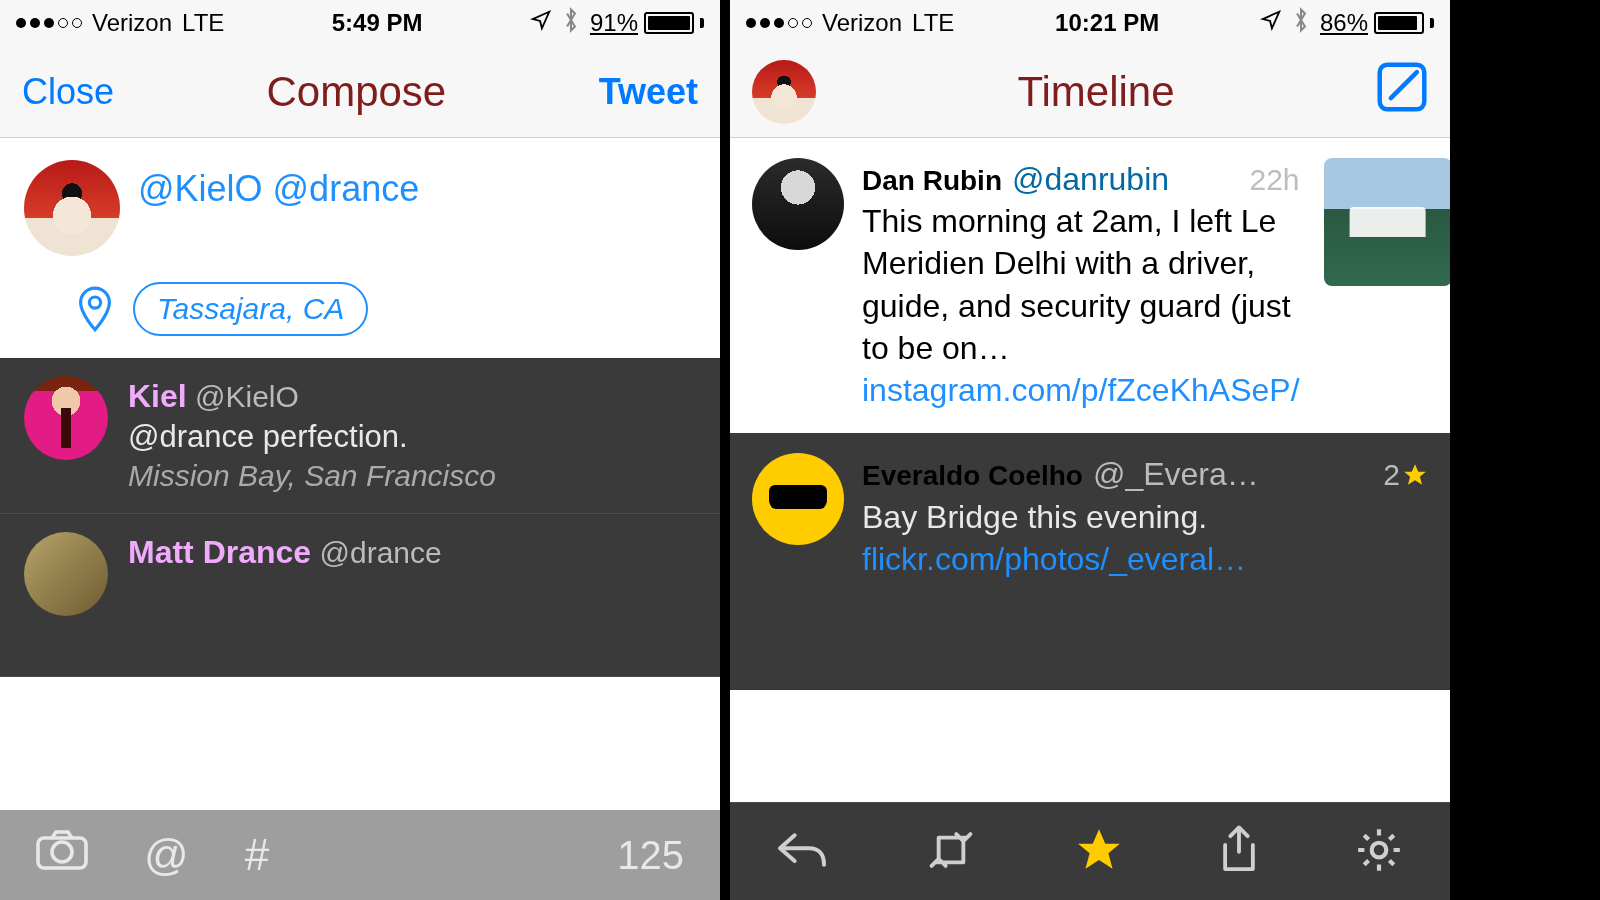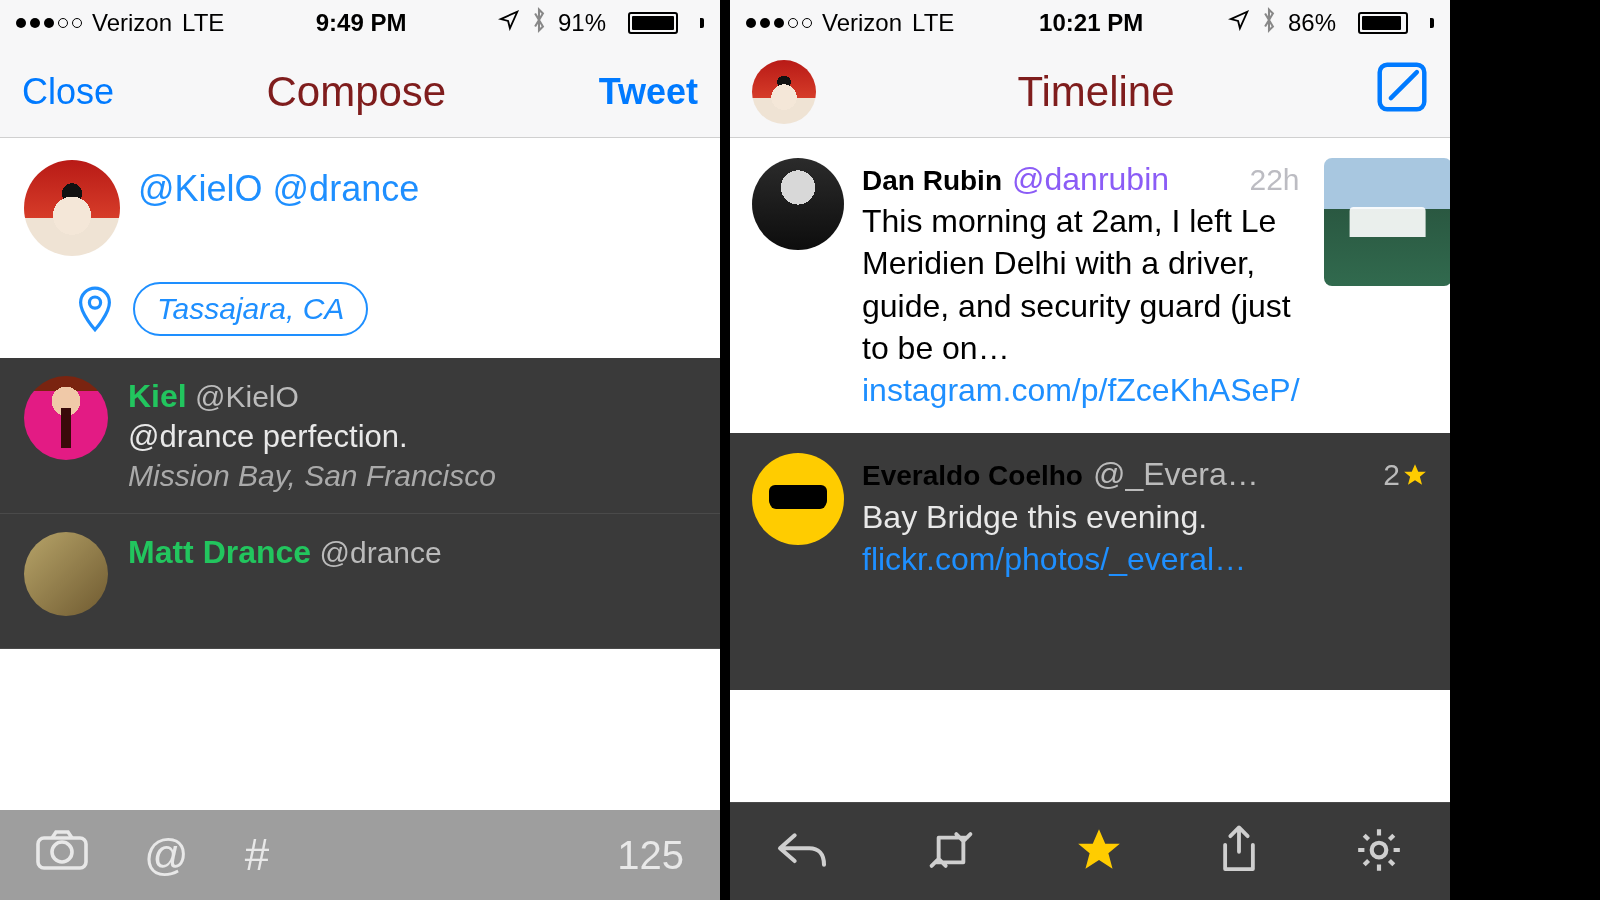--- a/index.html
+++ b/index.html
@@ -13,21 +13,21 @@
 
   
   .statusbar { height:46px; background:#f7f7f8; display:flex; align-items:center; justify-content:space-between; padding:0 16px; color:#000; font-size:24px; }
   .sb-left, .sb-right { display:flex; align-items:center; gap:10px; }
   .sb-center { font-weight:600; }
   .dots { display:flex; gap:4px; align-items:center; }
   .dot { width:10px; height:10px; border-radius:50%; background:#000; }
   .dot.hollow { background:transparent; border:1.5px solid #000; }
   .carrier { font-size:24px; }
   .lte { font-size:24px; }
-  .battery { display:flex; align-items:center; gap:22px; }
+  .battery { display:flex; align-items:center; gap:6px;text-decoration:underline; }
   .batt-body { width:50px; height:22px; border:2px solid #000; border-radius:3px; position:relative; }
   .batt-fill { position:absolute; left:2px; top:2px; bottom:2px; background:#000; border-radius:1px; }
   .batt-tip { width:4px; height:10px; background:#000; border-radius:0 2px 2px 0; }
 
   
   .navbar { height:92px; background:#f7f7f8; border-bottom:1px solid #d0d0d0; display:flex; align-items:center; justify-content:space-between; padding:0 22px; }
   .nav-title { font-size:42px; font-weight:400; color:#7f1d1d; }
   .nav-btn { font-size:36px; color:#007aff; background:none; border:none; cursor:pointer; }
   .nav-btn.bold { font-weight:700; }
   .nav-avatar { width:64px; height:64px; border-radius:50%; overflow:hidden; }
@@ -39,39 +39,39 @@
   .compose-text { font-size:36px; color:#1e8fff; padding-top:8px; }
   .loc-row { display:flex; align-items:center; gap:16px; padding:26px 26px 22px 30px;margin-left:43px; }
   .loc-pin { width:44px; height:50px; display:flex; align-items:center; justify-content:center; }
   .loc-pill { border:2px solid #1e8fff; color:#1e8fff; font-style:italic; font-size:30px; padding:8px 22px; border-radius:28px; }
 
   
   .reply-list { background:#3a3a3a; }
   .reply-item { display:flex; gap:20px; padding:18px 24px; border-bottom:1px solid #4a4a4a; }
   .reply-avatar { width:84px; height:84px; border-radius:50%; flex:0 0 auto; }
   .reply-body { font-size:30px; line-height:1.28; }
-  .reply-name { color:#22c55e; font-weight:700; font-size:32px; }
+  .reply-name { color:#f0abfc; font-weight:700; font-size:32px; }
   .reply-handle { color:#bbb; font-size:30px; }
   .reply-text { color:#e8e8e8; font-size:31px; }
   .reply-loc { color:#aaa; font-style:italic; font-size:30px; }
 
   
   .compose-toolbar { position:absolute; bottom:0; left:0; right:0; height:90px; background:rgba(120,120,120,0.72); display:flex; align-items:center; justify-content:space-between; padding:0 36px; color:#eee; }
   .ct-left { display:flex; gap:56px; align-items:center; }
   .ct-icon { font-size:44px; color:#e8e8e8; }
   .ct-count { font-size:40px; color:#e8e8e8; }
 
   
   .tweet-list { background:#fff; }
   .tweet { display:flex; gap:18px; padding:20px 22px 22px 22px; }
   .tw-avatar { width:92px; height:92px; border-radius:50%; flex:0 0 auto; }
   .tw-main { flex:1 1 auto; font-size:32px; line-height:1.32; color:#000; }
   .tw-head { display:flex; align-items:baseline; gap:10px; }
   .tw-name { font-weight:700; font-size:28px; }
-  .tw-handle { color:#8b5cf6; font-size:32px; }
+  .tw-handle { color:#0369a1; font-size:32px; }
   .tw-time { margin-left:auto; color:#bcbcc2; font-size:30px; }
   .tw-link { color:#1e8fff; }
   .tw-thumb { width:128px; height:128px; border-radius:8px; flex:0 0 auto; background:linear-gradient(180deg,#a8c7e0 0%,#a8c7e0 40%,#2a5841 40%,#316a4e 100%); position:relative; margin-left:6px;}
   .tw-thumb::after{ content:""; position:absolute; left:50%; top:38%; width:60%; height:24%; background:#fff; transform:translateX(-50%); border-radius:4px 4px 0 0; opacity:.9;}
   .tweet.dark { background:#3a3a3a; color:#fff; }
   .tweet.dark .tw-handle { color:#bbb; }
   .tweet.dark .tw-time { color:#bbb; display:flex; align-items:center; gap:2px;}
   .tweet.dark .tw-text { color:#e8e8e8; }
 
   
@@ -103,21 +103,21 @@
         <span class="dots">
           <span class="dot"></span>
             <span class="dot"></span>
             <span class="dot"></span>
             <span class="dot hollow"></span>
             <span class="dot hollow"></span>
         </span>
         <span class="carrier">Verizon</span>
         <span class="lte">LTE</span>
       </div>
-      <div class="sb-center">9:49 PM</div>
+      <div class="sb-center">5:49 PM</div>
       <div class="sb-right">
         <span>
           <svg width="22" height="22" viewBox="0 0 24 24" fill="none" stroke="#000" stroke-width="2">
               <path d="M3 11 L21 3 L13 21 L11 13 Z"></path>
             </svg>
         </span>
         <span>
           <svg width="18" height="26" viewBox="0 0 12 20" fill="none" stroke="#888" stroke-width="1.6">
               <path d="M3 5 L9 15 L6 18 L6 2 L9 5 L3 15"></path>
             </svg>
@@ -156,21 +156,21 @@
 
     <div class="reply-list">
       <div class="reply-item">
         <div class="reply-avatar avatar-pink"></div>
         <div class="reply-body">
           <div><span class="reply-name">Kiel</span> <span class="reply-handle">@KielO</span></div>
           <div class="reply-text">@drance perfection.</div>
           <div class="reply-loc">Mission Bay, San Francisco</div>
         </div>
       </div>
-      <div class="reply-item" style="padding-bottom:32px">
+      <div class="reply-item" style="padding-bottom:60px">
         <div class="reply-avatar avatar-photo"></div>
         <div class="reply-body">
           <div><span class="reply-name">Matt Drance</span> <span class="reply-handle">@drance</span></div>
         </div>
       </div>
     </div>
 
     <div class="compose-toolbar">
       <div class="ct-left">
         <span class="ct-icon">

